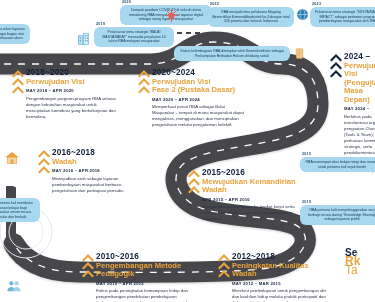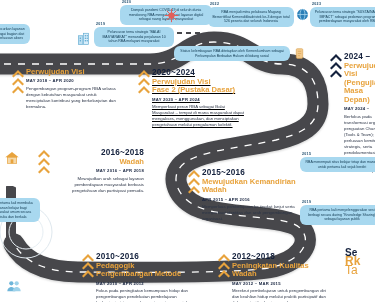--- a/index.html
+++ b/index.html
@@ -74,27 +74,28 @@
     <div class="chev">
       <svg viewBox="0 0 12 26">
           <g fill="#e8a33d">
         <polygon points="6,0 12,6 10.5,7.5 6,3 1.5,7.5 0,6"></polygon>
         <polygon points="6,8 12,14 10.5,15.5 6,11 1.5,15.5 0,14"></polygon>
         <polygon points="6,16 12,22 10.5,23.5 6,19 1.5,23.5 0,22"></polygon>
       </g>
         </svg>
     </div>
     <div class="body">
+      <div class="yr">2018~2020</div>
       <div class="ttl">Perwujudan Visi</div>
       <div class="dates">MAY 2018 – APR 2020</div>
       <div class="desc">Pengembangan program-program RBA selaras dengan kebutuhan masyarakat untuk menciptakan kontribusi yang berkelanjutan dan bermakna.</div>
     </div>
   </div>
 
-  <div class="phase" style="left:138px;top:68px;width:110px;text-decoration:underline;">
+  <div class="phase" style="left:138px;top:68px;width:110px;">
     <div class="chev">
       <svg viewBox="0 0 12 26">
           <g fill="#e8a33d">
         <polygon points="6,0 12,6 10.5,7.5 6,3 1.5,7.5 0,6"></polygon>
         <polygon points="6,8 12,14 10.5,15.5 6,11 1.5,15.5 0,14"></polygon>
         <polygon points="6,16 12,22 10.5,23.5 6,19 1.5,23.5 0,22"></polygon>
       </g>
         </svg>
     </div>
     <div class="body">
@@ -118,21 +119,21 @@
     </div>
     <div class="body">
       <div class="yr">2024 –</div>
       <div class="ttl">Perwujudan Visi</div>
       <div class="ttl">(Pengujian Masa Depan)</div>
       <div class="dates">MAY 2024 –</div>
       <div class="desc">Berfokus pada transformasi organisasi; penguatan Change (Tools &amp; Team); perluasan kemitraan strategis, serta pendokumentasian dan pemberdayaan pengetahuan publik untuk masa depan.</div>
     </div>
   </div>
 
-  <div class="phase" style="left:38px;top:148px;width:106px;text-align:right;">
+  <div class="phase" style="left:38px;top:148px;width:106px;">
     <div class="chev">
       <svg viewBox="0 0 12 26">
           <g fill="#e8a33d">
         <polygon points="6,0 12,6 10.5,7.5 6,3 1.5,7.5 0,6"></polygon>
         <polygon points="6,8 12,14 10.5,15.5 6,11 1.5,15.5 0,14"></polygon>
         <polygon points="6,16 12,22 10.5,23.5 6,19 1.5,23.5 0,22"></polygon>
       </g>
         </svg>
     </div>
     <div class="body">
@@ -167,22 +168,22 @@
       <svg viewBox="0 0 12 26">
           <g fill="#e8a33d">
         <polygon points="6,0 12,6 10.5,7.5 6,3 1.5,7.5 0,6"></polygon>
         <polygon points="6,8 12,14 10.5,15.5 6,11 1.5,15.5 0,14"></polygon>
         <polygon points="6,16 12,22 10.5,23.5 6,19 1.5,23.5 0,22"></polygon>
       </g>
         </svg>
     </div>
     <div class="body">
       <div class="yr">2010~2016</div>
+      <div class="ttl">Pengembangan Metode</div>
       <div class="ttl">Pedagogik</div>
-      <div class="ttl">Pengembangan Metode</div>
       <div class="dates">MAY 2010 – APR 2012</div>
       <div class="desc">Fokus pada peningkatan kemampuan hidup dan pengembangan pendekatan pembelajaran berbasis riset terapan dengan tema-tema sosial.</div>
     </div>
   </div>
 
   <div class="phase" style="left:218px;top:252px;width:116px;">
     <div class="chev">
       <svg viewBox="0 0 12 26">
           <g fill="#e8a33d">
         <polygon points="6,0 12,6 10.5,7.5 6,3 1.5,7.5 0,6"></polygon>

